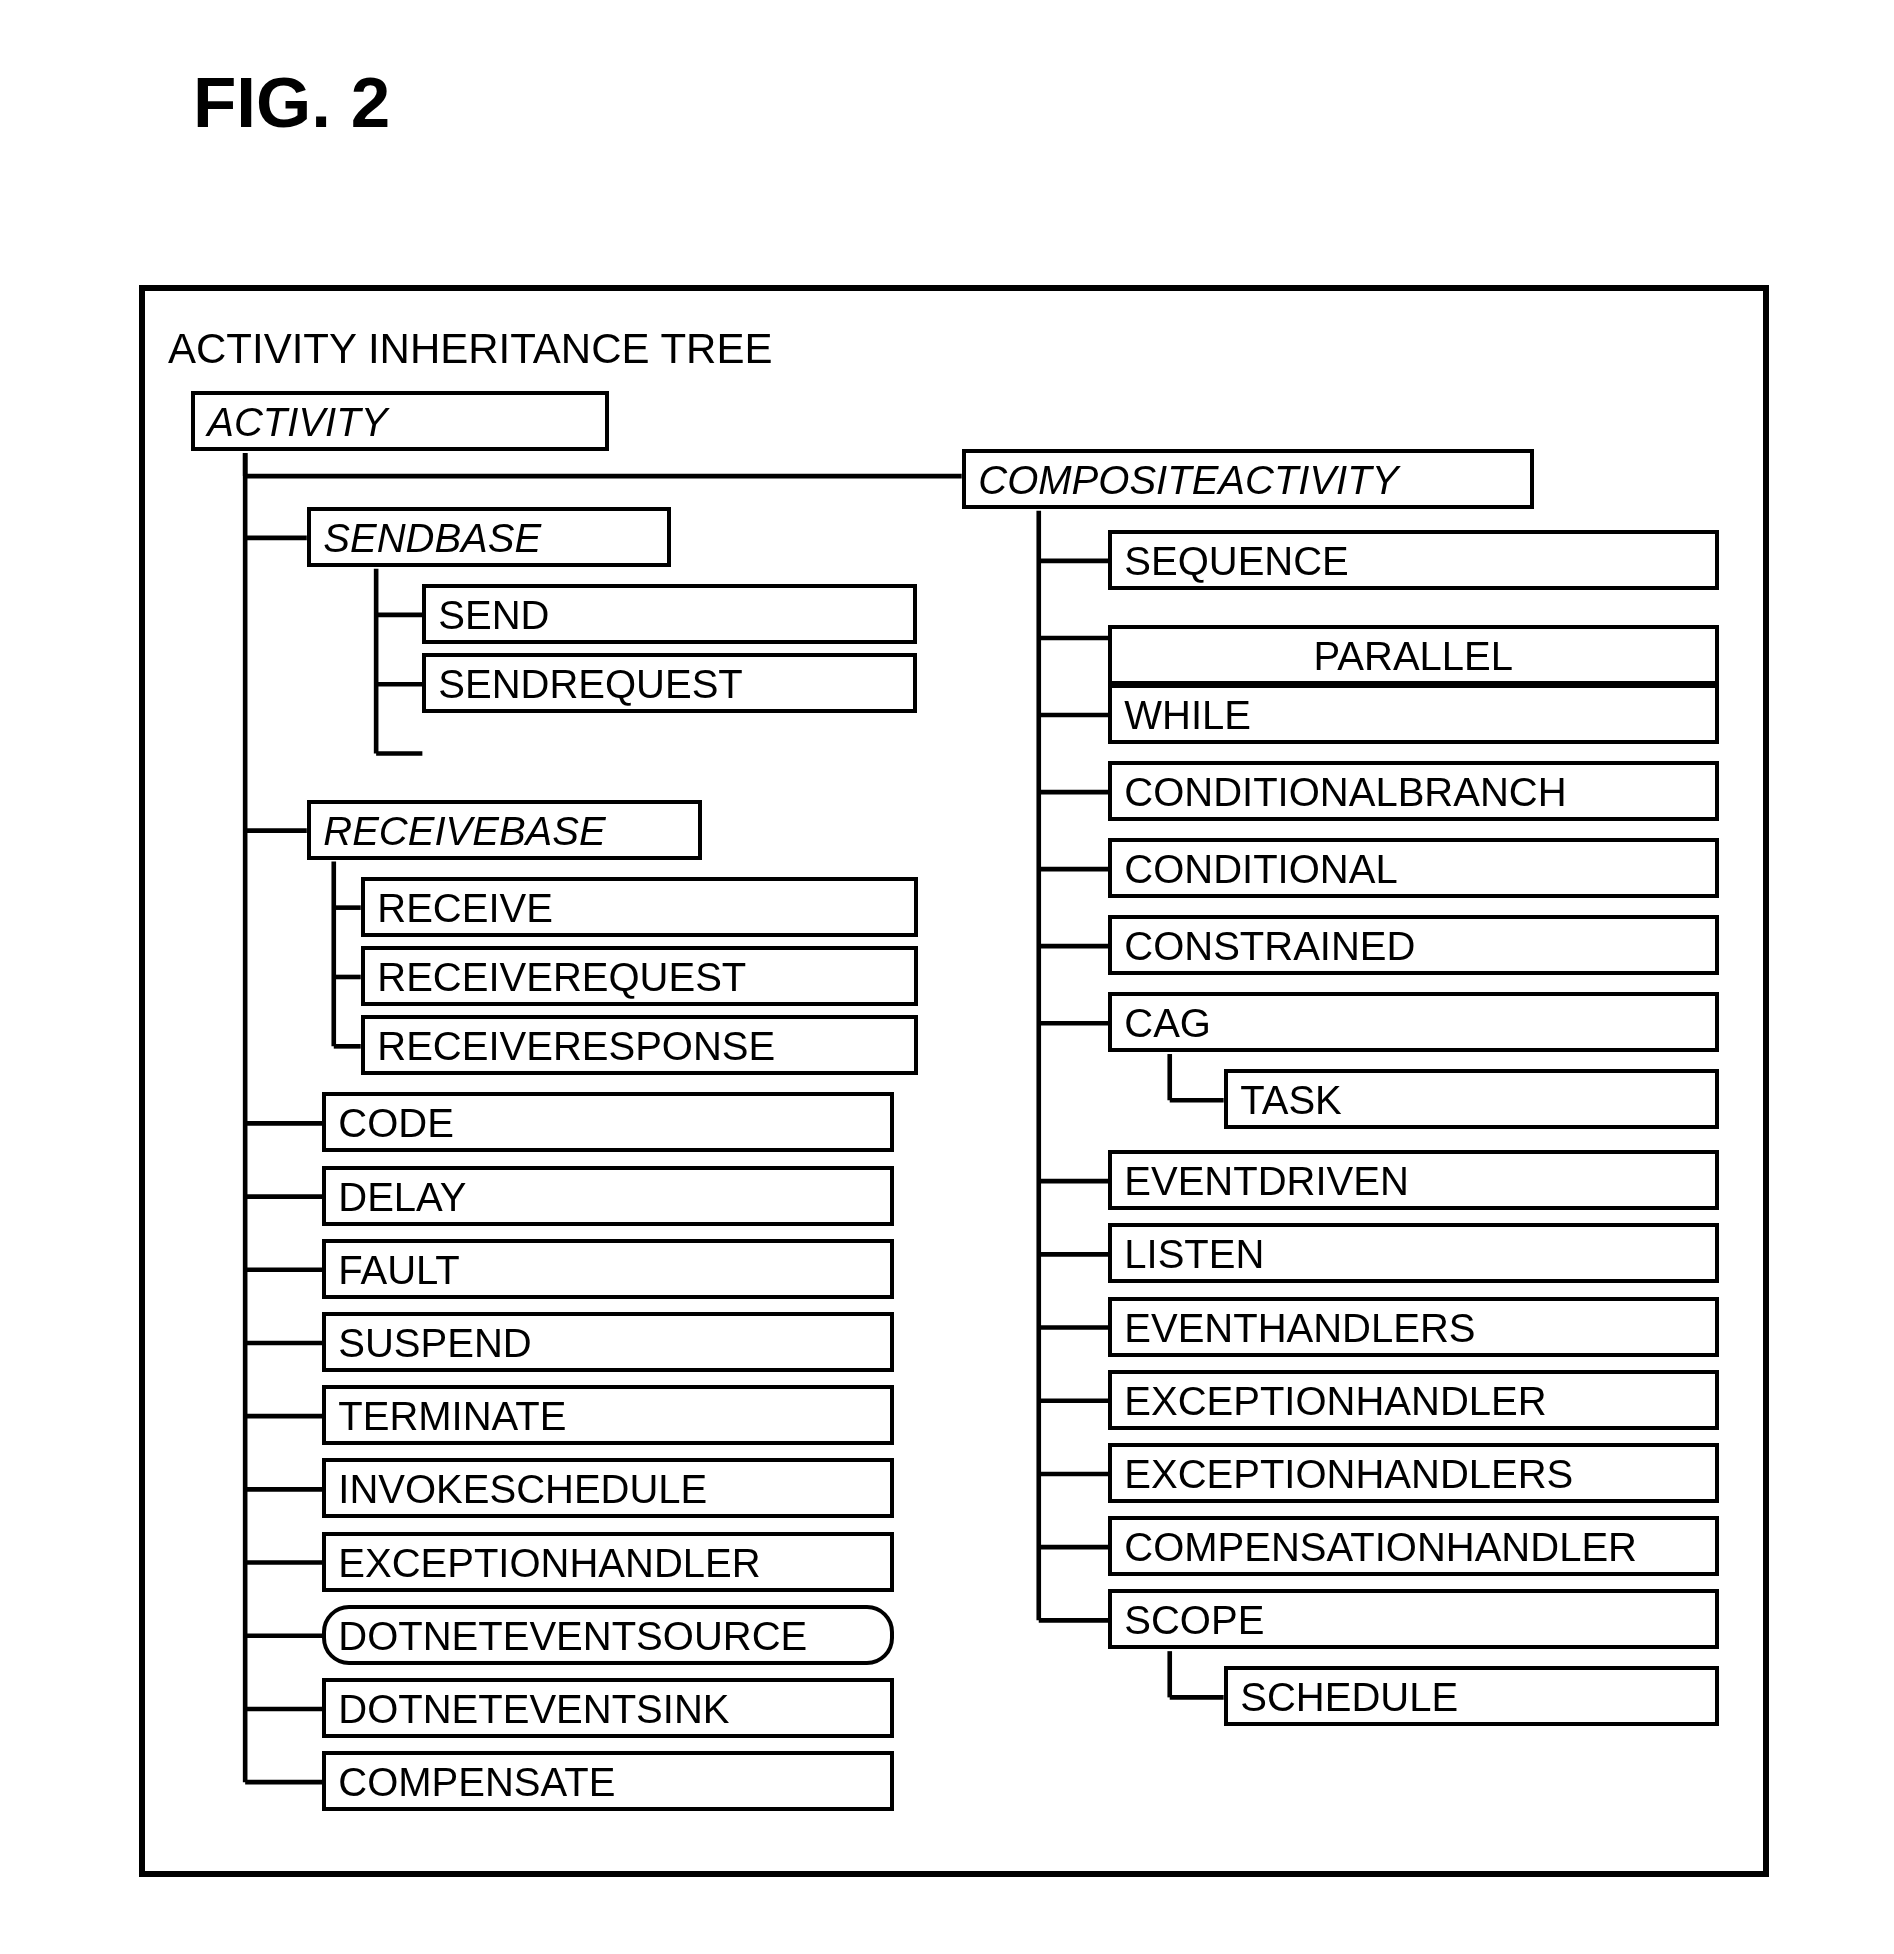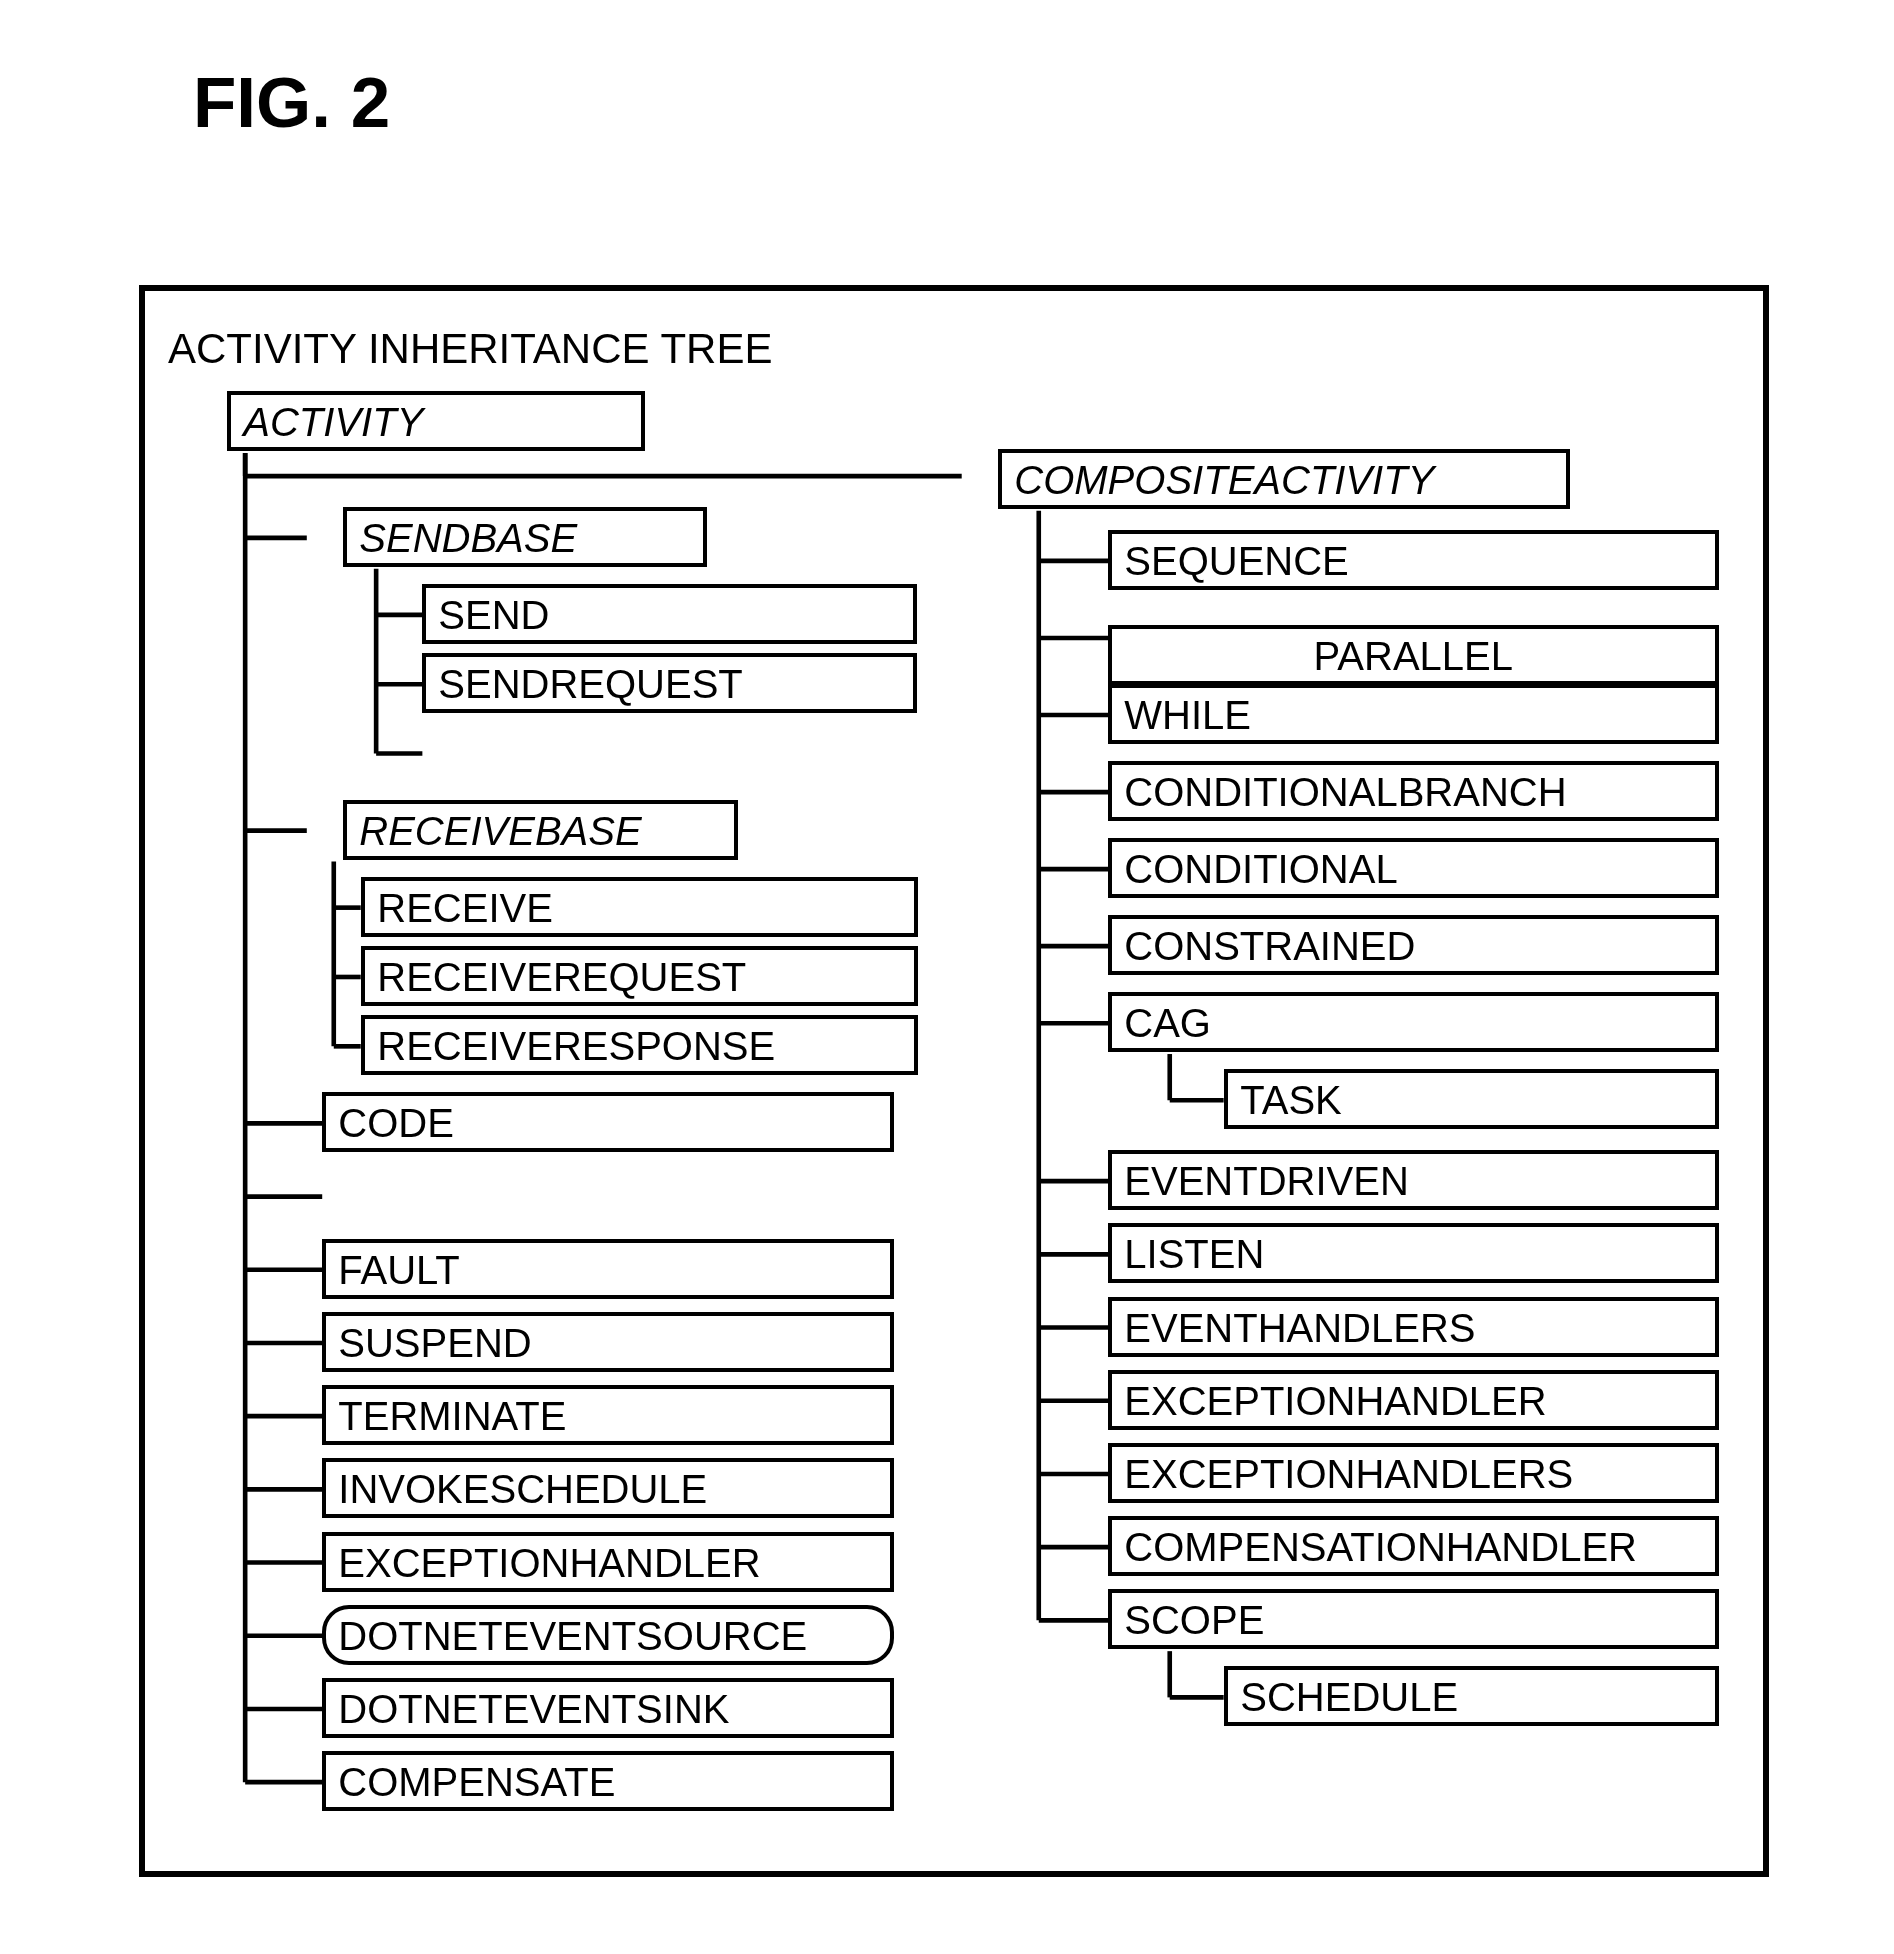--- a/index.html
+++ b/index.html
@@ -1,21 +1,21 @@
 <!DOCTYPE html>
 <html style="font-size:12.3px"><head>
 <meta charset="utf-8">
 <style>
   html, body { margin: 0; padding: 0; background: #fff; font-family: Verdana, Arial, sans-serif; }
   .page { width: 1706px; height: 1954px; position: relative; background: #fff; }
   .fig-title { position: absolute; left: 193px; top: 62px; font-size: 71px; font-weight: 700; }
   .frame { position: absolute; left: 139px; top: 285px; width: 1618px; height: 1580px; border: 6.2px solid #000; }
   .frame-title { position: absolute; left: 23px; top: 34px; font-size: 42px; font-weight: 400; }
   .box { position: absolute; border: 4.6px solid #000; background: #fff; font-size: 40px; line-height: 1.1; padding: 4.6px 12.3px 3.1px 12.3px; white-space: nowrap; }
-  .ital { font-style: italic; margin-left: 36px; }
+  .ital { font-style: italic; }
   svg.lines { position: absolute; left: 0; top: 0; width: 100%; height: 100%; pointer-events: none; }
   svg.lines line { stroke: #000; stroke-width: 6; }
 </style>
 </head>
 <body>
 
 <div class="page">
   <div class="fig-title">FIG. 2</div>
 
   <div class="frame">
@@ -26,20 +26,21 @@
     <div class="box ital" style="left:162px; top:216px; width:331px;">SENDBASE</div>
     <div class="box" style="left:277px; top:293px; width:462px;">SEND</div>
     <div class="box" style="left:277px; top:362px; width:462px;">SENDREQUEST</div>
 
     <div class="box ital" style="left:162px; top:509px; width:362px;">RECEIVEBASE</div>
     <div class="box" style="left:216px; top:586px; width:524px;">RECEIVE</div>
     <div class="box" style="left:216px; top:655px; width:524px;">RECEIVEREQUEST</div>
     <div class="box" style="left:216px; top:724px; width:524px;">RECEIVERESPONSE</div>
 
     <div class="box" style="left:177px; top:801px; width:539px;">CODE</div>
+    <div class="box" style="left:177px; top:875px; width:539px;">DELAY</div>
     <div class="box" style="left:177px; top:948px; width:539px;">FAULT</div>
     <div class="box" style="left:177px; top:1021px; width:539px;">SUSPEND</div>
     <div class="box" style="left:177px; top:1094px; width:539px;">TERMINATE</div>
     <div class="box" style="left:177px; top:1167px; width:539px;">INVOKESCHEDULE</div>
     <div class="box" style="left:177px; top:1241px; width:539px;">EXCEPTIONHANDLER</div>
     <div class="box" style="left:177px; top:1314px; width:539px;border-radius:27px;">DOTNETEVENTSOURCE</div>
     <div class="box" style="left:177px; top:1387px; width:539px;">DOTNETEVENTSINK</div>
     <div class="box" style="left:177px; top:1460px; width:539px;">COMPENSATE</div>
 
     <div class="box ital" style="left:817px; top:158px; width:539px;">COMPOSITEACTIVITY</div>

